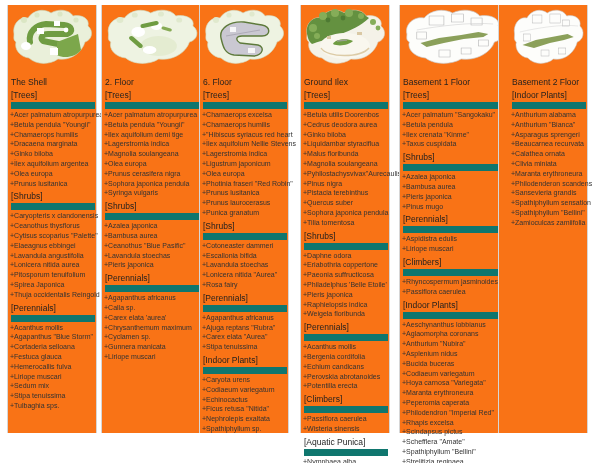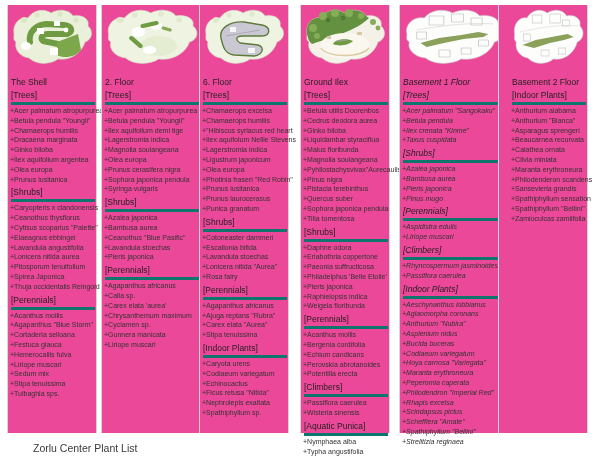--- a/index.html
+++ b/index.html
@@ -4,28 +4,28 @@
 <style>
   html,body{margin:0;padding:0;background:#ffffff;}
   .sheet{
     position:relative;width:600px;height:463px;background:#ffffff;
     font-family:"Liberation Sans","DejaVu Sans",sans-serif;color:#2e2e2e;overflow:hidden;
   }
   .columns{position:absolute;top:5px;left:0;width:600px;height:433px;}
   .column{
     position:absolute;top:0;height:428px;
     border-left:1px solid #d6d6d6;border-right:1px solid #d6d6d6;
-    padding:1px 0 0 2px;box-sizing:border-box;background:#ec4899;
+    padding:1px 0 0 2px;box-sizing:border-box;background:#f97316;
   }
   .map{width:100%;height:64px;margin-bottom:7px;}
   .map svg{display:block;}
   .col-title{font-size:8.5px;line-height:10px;color:#1f1f1f;white-space:nowrap;margin:6px 0 2px 1px;}
   .section-header{
     font-size:8.5px;line-height:10px;color:#1f1f1f;white-space:nowrap;
-    margin:3px 0 0 1px;padding-bottom:2px;border-bottom:3px solid #0f766e;width:calc(100% - 2px);
+    margin:3px 0 0 1px;padding-bottom:2px;border-bottom:7px solid #0f766e;width:calc(100% - 2px);
   }
   .items{margin:1px 0 0 0;}
   .plant-item{font-size:7px;line-height:9.8px;color:#333;white-space:nowrap;}
   .caption{position:absolute;left:33px;top:442px;font-size:10.5px;color:#3a3a3a;white-space:nowrap;}
 </style>
 </head>
 <body>
 
 <div class="sheet">
   <div class="columns" id="columns">
@@ -246,21 +246,21 @@
         <div class="items">
           <div class="plant-item">+Passiflora caerulea</div>
           <div class="plant-item">+Wisteria sinensis</div>
         </div>
         <div class="section-header">[Aquatic Punica]</div>
         <div class="items">
           <div class="plant-item">+Nymphaea alba</div>
           <div class="plant-item">+Typha angustifolia</div>
         </div>
       </div>
-      <div class="column" style="left: 399px; width: 110px; font-style: italic;">
+      <div class="column" style="left: 399px; width: 110px;">
         <div class="map">
           <svg viewBox="0 0 86 64" width="100%" height="64" preserveAspectRatio="none" aria-hidden="true">
             <path d="M4 28 C2 18 10 10 18 12 C23 4 34 2 41 7 C49 2 60 4 63 10 C72 8 80 13 78 20 C84 25 82 34 75 36 C72 47 60 55 48 53 C40 59 26 59 19 52 C10 51 4 43 6 36 C3 34 4 31 4 28 Z" fill="#fdfdfb" stroke="#c8c8c8" stroke-width="0.6"></path>
             <g fill="none" stroke="#b5b5b5" stroke-width="0.5">
               <rect x="22" y="10" width="12" height="9"></rect>
               <rect x="40" y="8" width="10" height="8"></rect>
               <rect x="56" y="12" width="9" height="7"></rect>
               <rect x="12" y="26" width="8" height="7"></rect>
               <rect x="30" y="44" width="9" height="7"></rect>
               <rect x="48" y="42" width="8" height="6"></rect>
@@ -341,14 +341,13 @@
           <div class="plant-item">+Clivia miniata</div>
           <div class="plant-item">+Maranta erythroneura</div>
           <div class="plant-item">+Philodenderon scandens</div>
           <div class="plant-item">+Sansevieria grandis</div>
           <div class="plant-item">+Spathiphyllum sensation</div>
           <div class="plant-item">+Spathiphyllum "Bellini"</div>
           <div class="plant-item">+Zamioculcas zamiifolia</div>
         </div>
       </div>
     </div>
-  <div class="caption">Zorlu Center Plant List</div>
 </div>
 
 </body></html>

